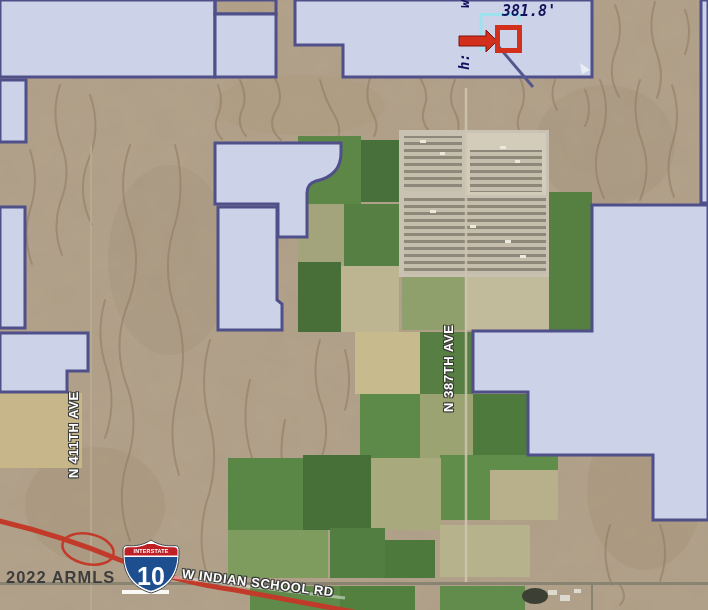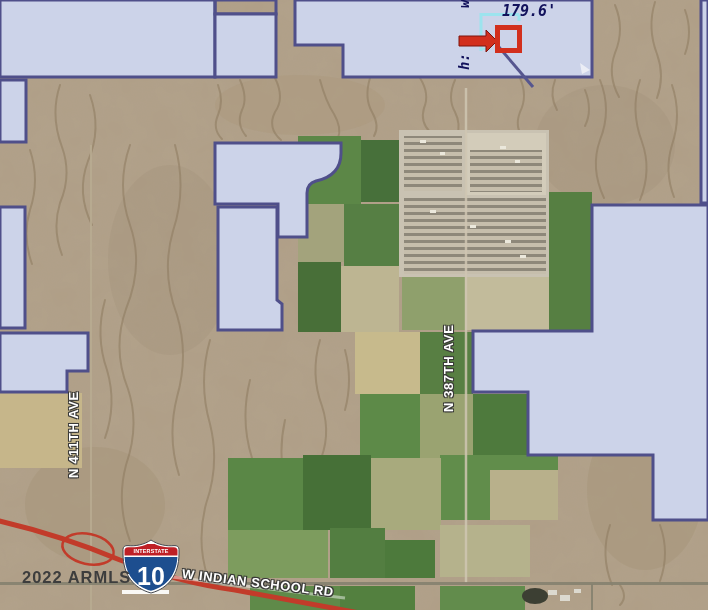--- a/index.html
+++ b/index.html
@@ -19,21 +19,21 @@
   .tilt{transform-origin:left top;transform:rotate(7deg);}
   .measure{
     position:absolute;
     font:italic bold 15px "DejaVu Sans Mono",monospace;
     color:#12125c;white-space:nowrap;
   }
   .measure.small{font-size:14px;}
   .copyright{
     position:absolute;left:6px;top:568px;
     font:600 16.5px "Liberation Sans",sans-serif;
-    color:#3d3d3d;letter-spacing:1px;margin-left:16px;
+    color:#3d3d3d;letter-spacing:1px;
   }
   .shield-wrap{position:absolute;left:121px;top:539px;width:60px;height:56px;text-align:center;}
 </style>
 </head>
 <body>
 
 <div class="screen">
 
   <svg width="708" height="610" viewBox="0 0 708 610">
     <defs>
@@ -185,21 +185,21 @@
       <line x1="481" y1="13" x2="481" y2="51"></line>
       <line x1="480" y1="14.5" x2="519" y2="14.5"></line>
       <line x1="519" y1="14.5" x2="519" y2="21"></line>
       <line x1="481" y1="49" x2="490" y2="49" stroke-width="2"></line>
     </g>
 
     <polygon points="459,36 486,36 486,30 497,41 486,52 486,46 459,46" fill="#d22f1d" stroke="#7e150c" stroke-width="1"></polygon>
     <rect x="497.5" y="27.5" width="22" height="23" fill="none" stroke="#d22f1d" stroke-width="5"></rect>
   </svg>
 
-  <div class="measure" style="left:502px;top:2px;">179.6'</div>
+  <div class="measure" style="left:502px;top:2px;">381.8'</div>
   <div class="measure small vert" style="left:470px;top:-6px;width:16px;height:14px;">w:</div>
   <div class="measure small vert" style="left:470px;top:56px;width:24px;height:14px;">h:</div>
 
   <div class="road-label vert" style="left:457px;top:396px;width:96px;height:16px;">N 387TH AVE</div>
   <div class="road-label vert" style="left:82px;top:462px;width:88px;height:16px;">N 411TH AVE</div>
   <div class="road-label tilt" style="left:183px;top:566px;">W INDIAN SCHOOL RD</div>
 
   <div class="shield-wrap">
     <svg width="60" height="56" viewBox="0 0 60 56">
       <path d="M30,1 C36.5,5.5 45.5,7.5 53,6.6 C56.2,6.3 58,7.8 58,10.5 L58,15 C58,36 47,49.5 30,54 C13,49.5 2,36 2,15 L2,10.5 C2,7.8 3.8,6.3 7,6.6 C14.5,7.5 23.5,5.5 30,1 Z" fill="#ffffff" stroke="#44484f" stroke-width="1"></path>

